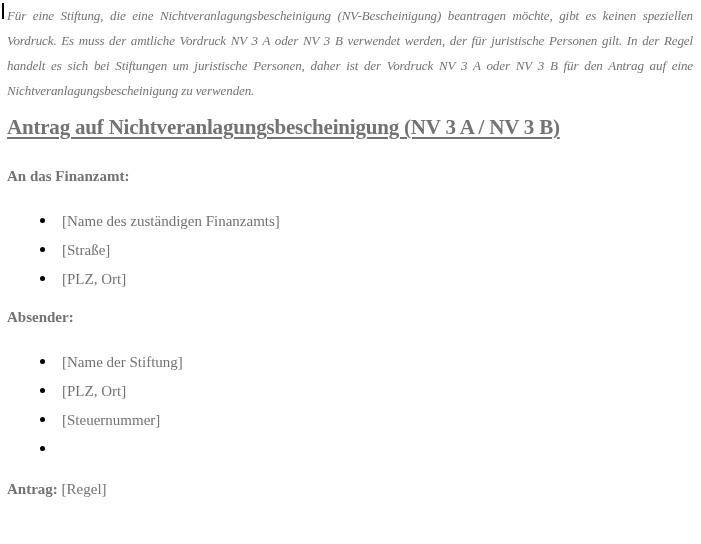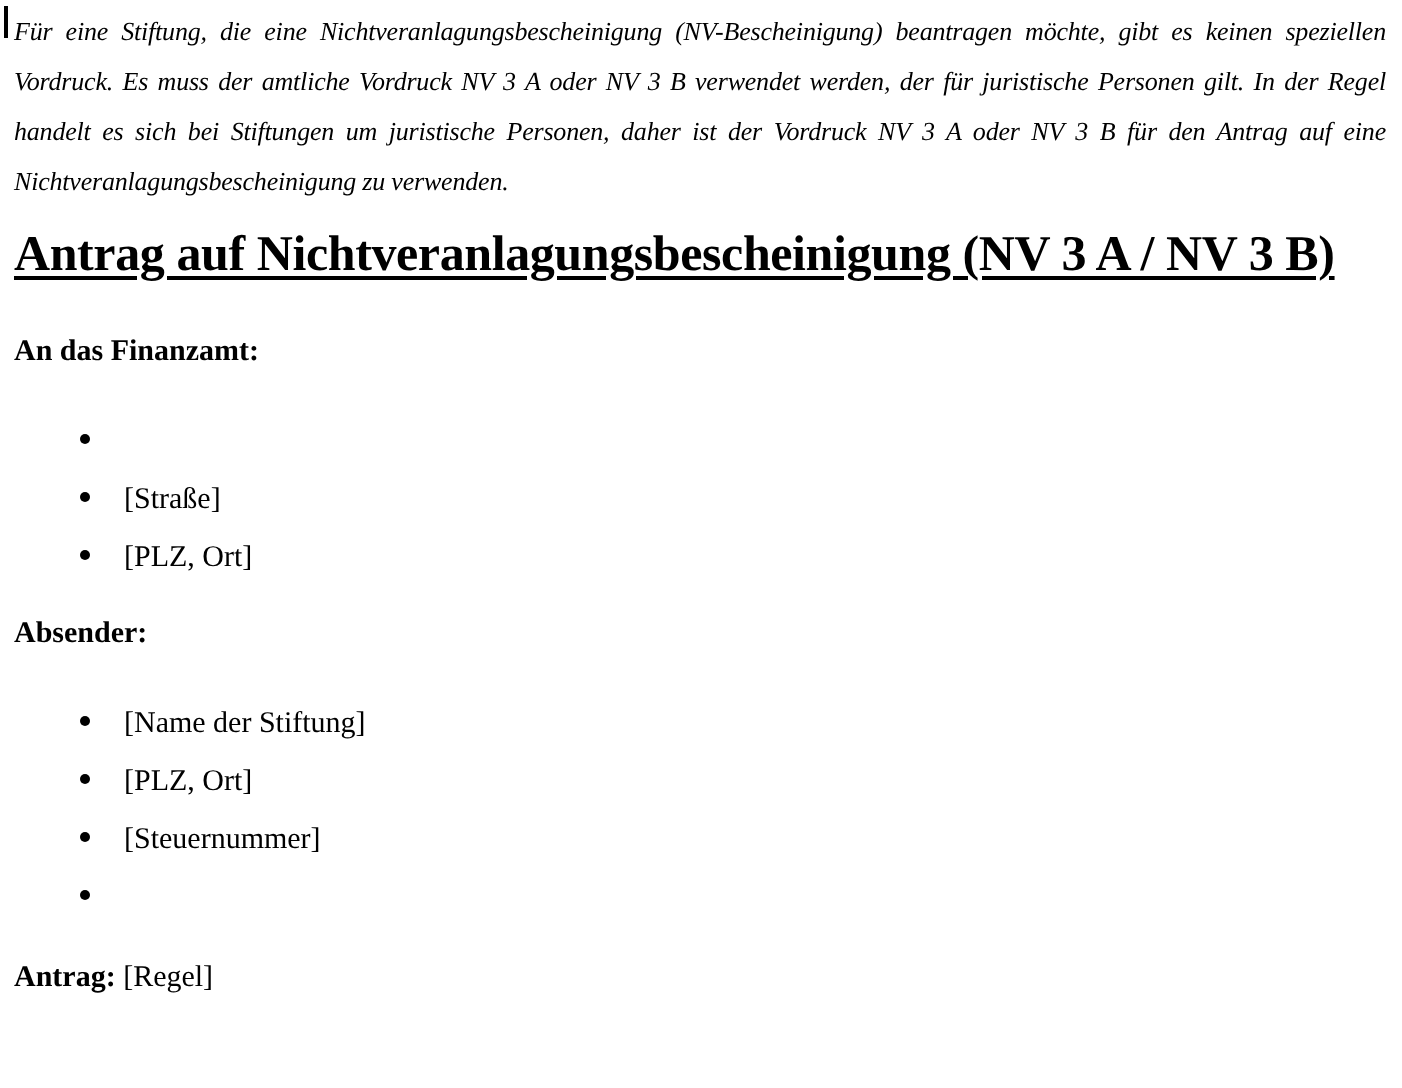--- a/index.html
+++ b/index.html
@@ -6,21 +6,21 @@
     margin: 0;
     padding: 0;
     background: #ffffff;
   }
   .page {
     position: relative;
     width: 701px;
     height: 544px;
     box-sizing: border-box;
     background: #ffffff;
-    color: #000000;
+    color: #737373;
     font-family: "Liberation Serif", serif;
     padding: 3px 8px 0 7px;
     overflow: hidden;
   }
   .caret {
     position: absolute;
     left: 2px;
     top: 3px;
     width: 2px;
     height: 16px;
@@ -29,21 +29,21 @@
   .intro {
     margin: 0;
     font-style: italic;
     font-size: 13px;
     line-height: 25px;
     text-align: justify;
     letter-spacing: -0.1px;
   }
   .heading {
     margin: 13px 0 0 0;
-    font-size: 25px;
+    font-size: 21px;
     line-height: 23px;
     font-weight: bold;
     text-decoration: underline;
     text-decoration-thickness: 2px;
     text-underline-offset: 3px;
     letter-spacing: -0.2px;
   }
   .section-label {
     margin: 28px 0 0 0;
     font-weight: bold;
@@ -87,21 +87,21 @@
   <div class="caret"></div>
 
   <p class="intro">Für eine Stiftung, die eine Nichtveranlagungsbescheinigung (NV-Bescheinigung) beantragen möchte, gibt es keinen speziellen Vordruck. Es muss der amtliche Vordruck NV 3 A oder NV 3 B verwendet werden, der für juristische Personen gilt. In der Regel handelt es sich bei Stiftungen um juristische Personen, daher ist der Vordruck NV 3 A oder NV 3 B für den Antrag auf eine Nichtveranlagungsbescheinigung zu verwenden.</p>
 
   <h1 class="heading">Antrag auf Nichtveranlagungsbescheinigung (NV 3 A / NV 3 B)</h1>
 
   <p class="section-label">An das Finanzamt:</p>
 
   <ul class="placeholder-list">
     <li>
-      <span class="bullet-dot"></span>
+      <span class="bullet-dot"></span><span>[Name des zuständigen Finanzamts]</span>
     </li>
     <li>
       <span class="bullet-dot"></span><span>[Straße]</span>
     </li>
     <li>
       <span class="bullet-dot"></span><span>[PLZ, Ort]</span>
     </li>
   </ul>
 
   <p class="section-label sender-label">Absender:</p>

